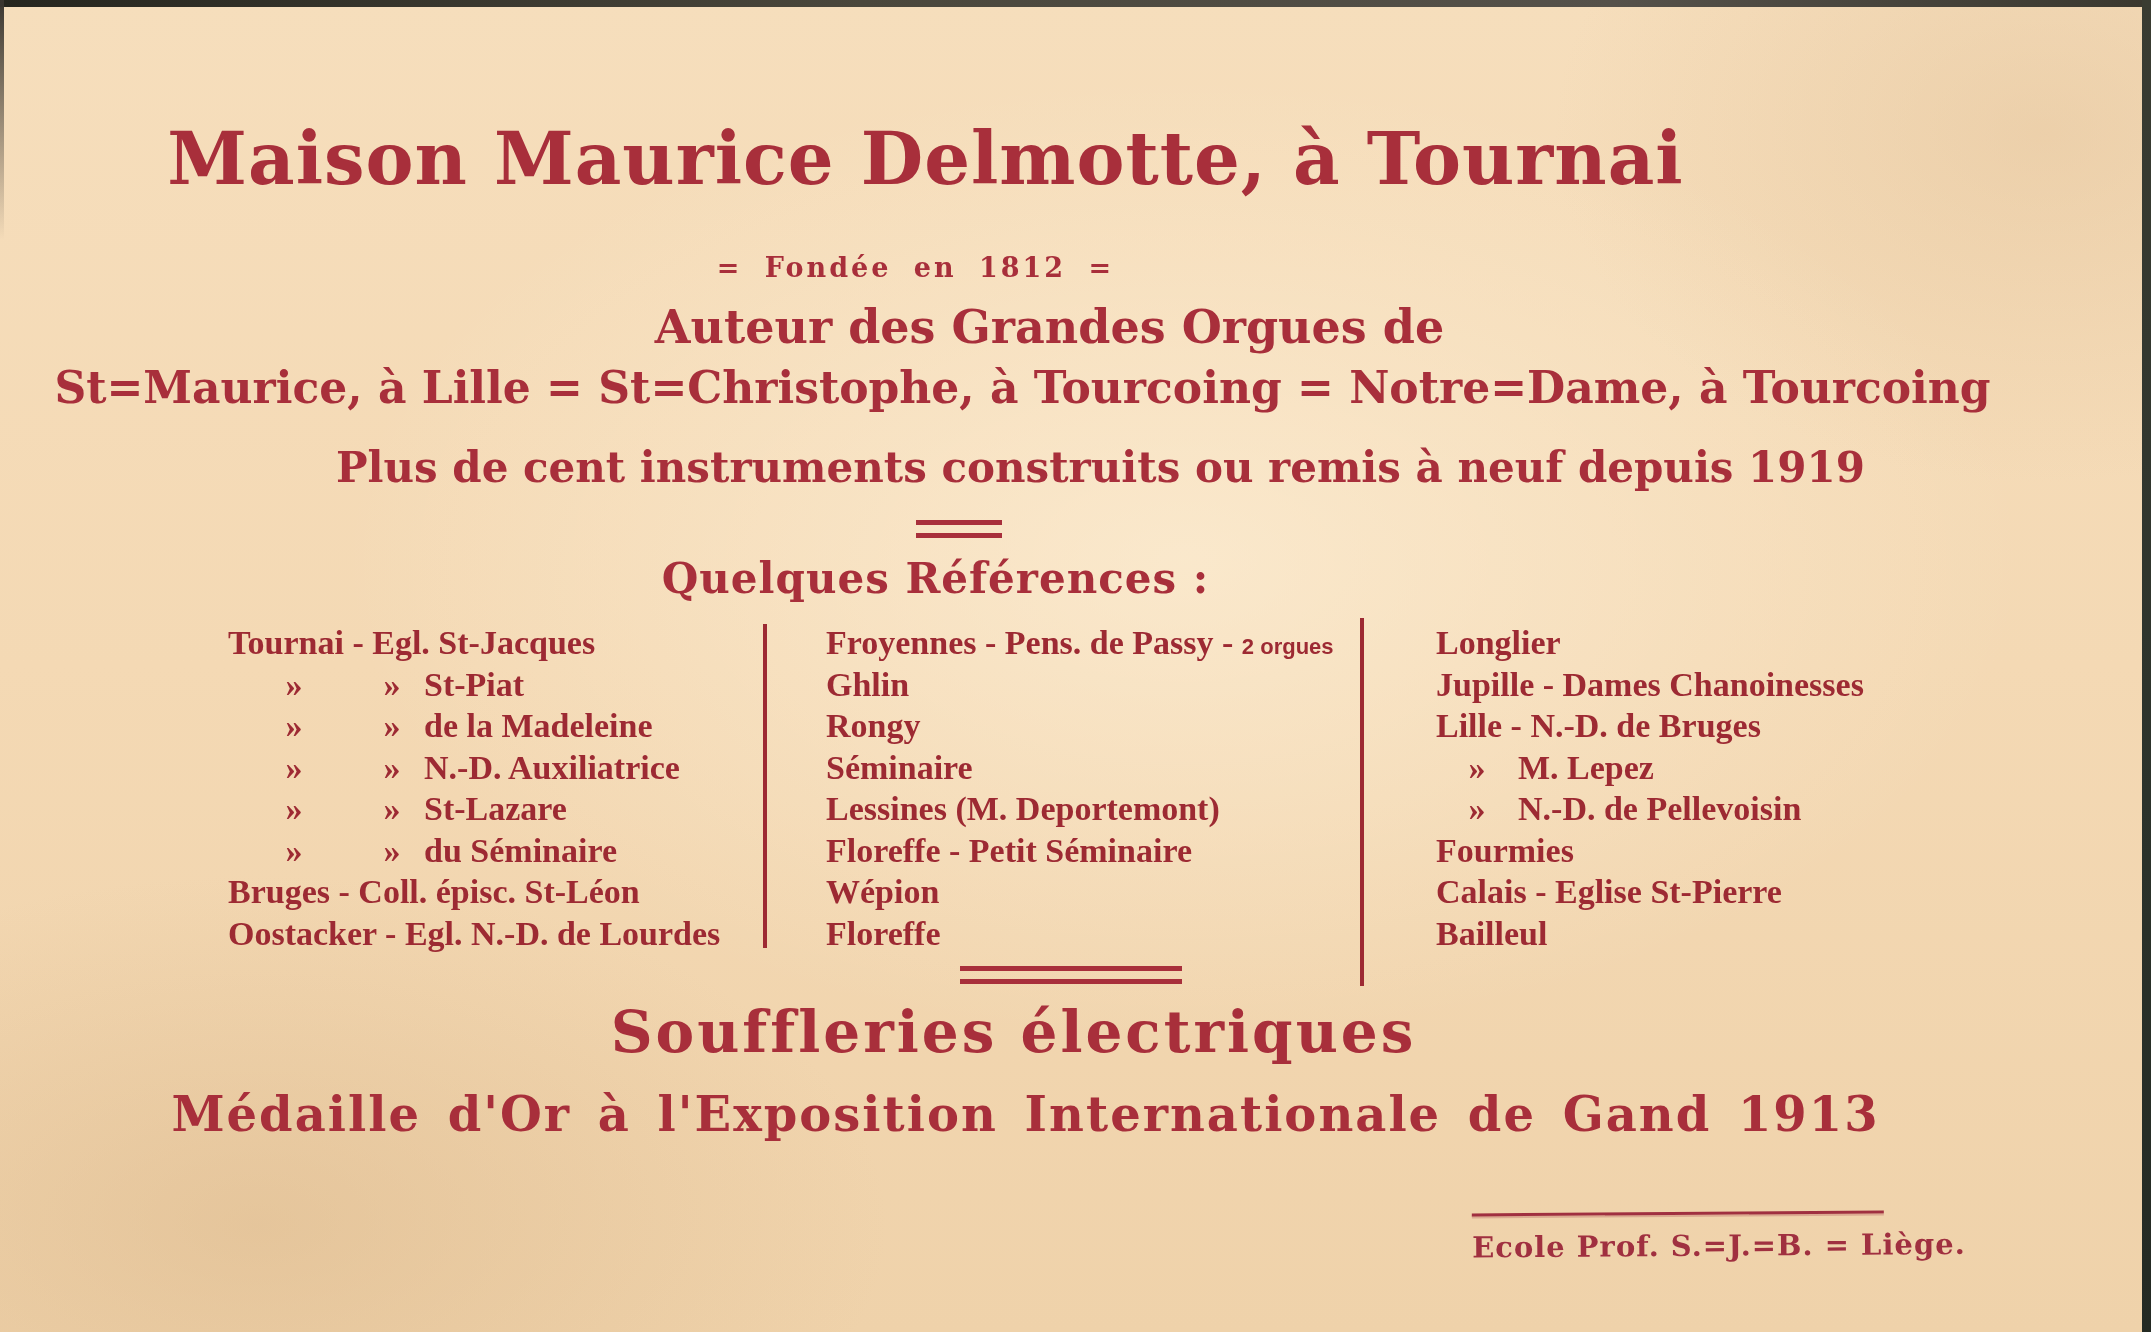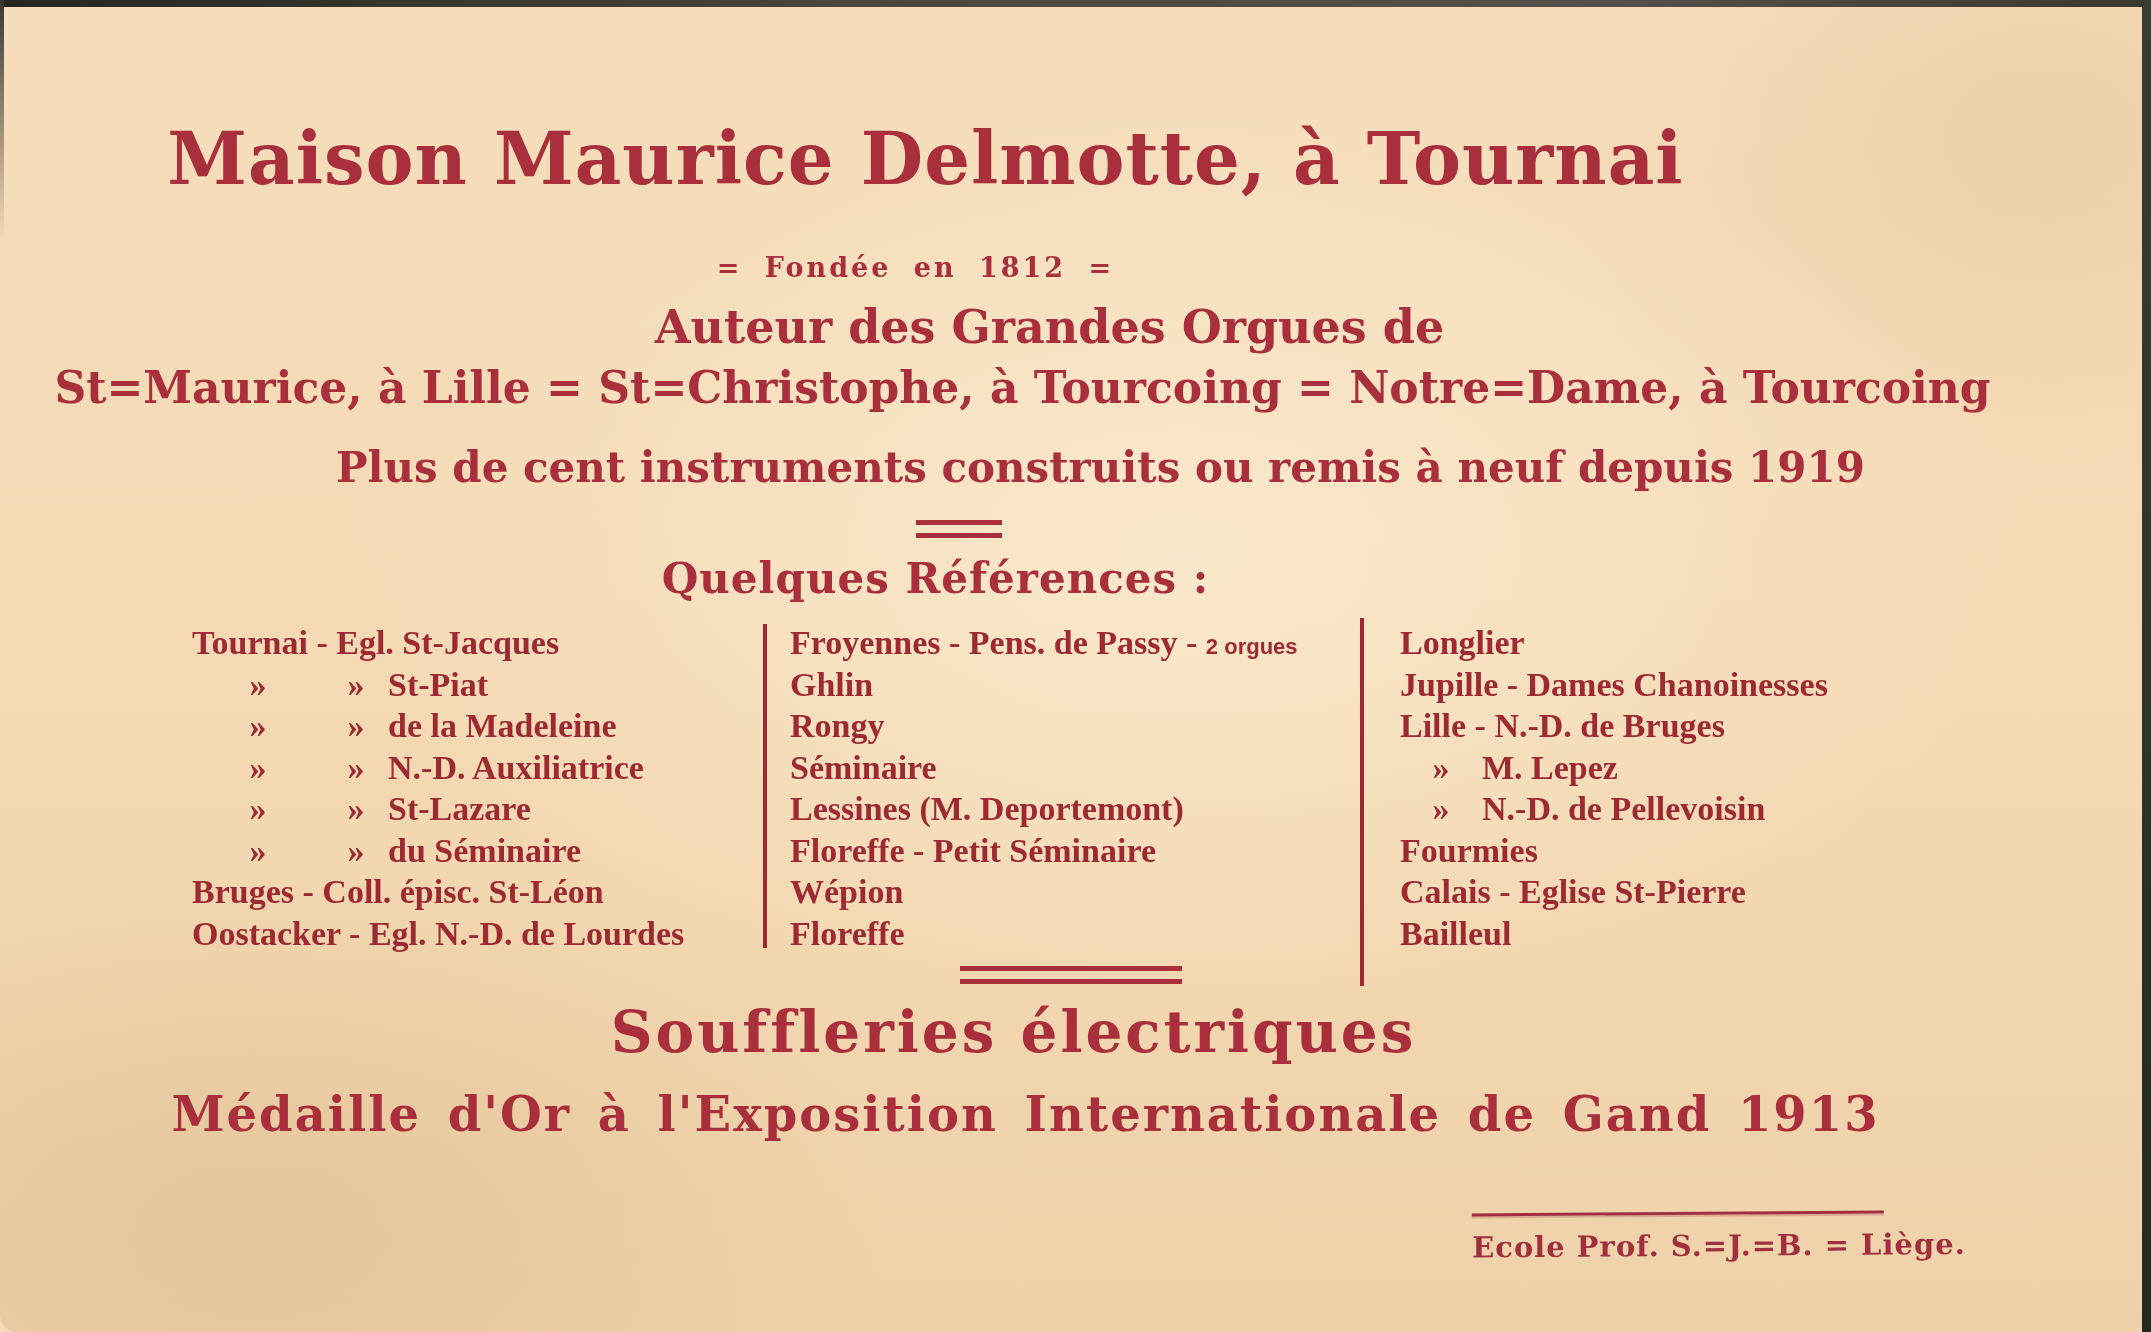--- a/index.html
+++ b/index.html
@@ -8,21 +8,20 @@
     background:#f4dab7;
     font-family:"Liberation Serif",serif;
   }
   .card{
     position:absolute;inset:0;
     background:
       radial-gradient(ellipse 1400px 800px at 55% 42%, rgba(255,244,222,.55) 0%, rgba(255,244,222,0) 60%),
       radial-gradient(ellipse 900px 500px at 12% 92%, rgba(216,180,135,.45) 0%, rgba(216,180,135,0) 70%),
       radial-gradient(ellipse 700px 500px at 95% 10%, rgba(222,188,146,.4) 0%, rgba(222,188,146,0) 70%),
       linear-gradient(180deg,#f6debc 0%,#f4d9b4 50%,#efd2aa 100%);
-    border-radius: 17px;
   }
   .edge-top{position:absolute;left:0;top:0;width:100%;height:7px;background:linear-gradient(90deg,#26261f,#4a473c 40%,#55514a 75%,#3a382f);}
   .edge-right{position:absolute;right:0;top:0;width:9px;height:100%;background:linear-gradient(180deg,#3a3c32,#2c332b 60%,#242a23);}
   .edge-left{position:absolute;left:0;top:0;width:4px;height:240px;background:linear-gradient(180deg,#3a3630,rgba(58,54,48,0));}
 
   .gothic{font-family:"DejaVu Serif",serif;font-weight:bold;color:#a82f3b;}
   .serifred{font-family:"Liberation Serif",serif;font-weight:bold;color:#9d2a33;}
 
   .abs{position:absolute;}
   .centerline{left:0;width:2151px;text-align:center;white-space:nowrap;}
@@ -33,21 +32,21 @@
   .line2{top:362px;font-size:44px;transform:translateX(-53px);}
   .line3{top:443px;font-size:42px;transform:translateX(25px);}
 
   .double-rule{height:8px;border-top:5px solid #a82f3b;border-bottom:5px solid #a82f3b;}
   .rule1{top:520px;left:916px;width:86px;}
   .rule2{top:966px;left:960px;width:222px;}
 
   .refs-heading{top:554px;font-size:42px;letter-spacing:1px;transform:translateX(-140px);}
 
   .ref-col{position:absolute;top:622px;font-size:34px;line-height:41.5px;white-space:nowrap;}
-  .ref-col .ref-row{height:41.5px;}
+  .ref-col .ref-row{height:41.5px;margin-left:36px;}
   .c1{left:192px;}
   .c2{left:790px;}
   .c3{left:1400px;}
   .da{display:inline-block;width:132px;text-align:center;}
   .db{display:inline-block;width:64px;text-align:center;}
   .dc{display:inline-block;width:82px;text-align:center;}
   .orgues-bold{font-family:"Liberation Sans",sans-serif;font-weight:bold;font-size:22px;color:#9d2a33;}
 
   .vline{position:absolute;width:4px;background:#9d2a33;}
   .vline1{left:763px;top:624px;height:324px;}

